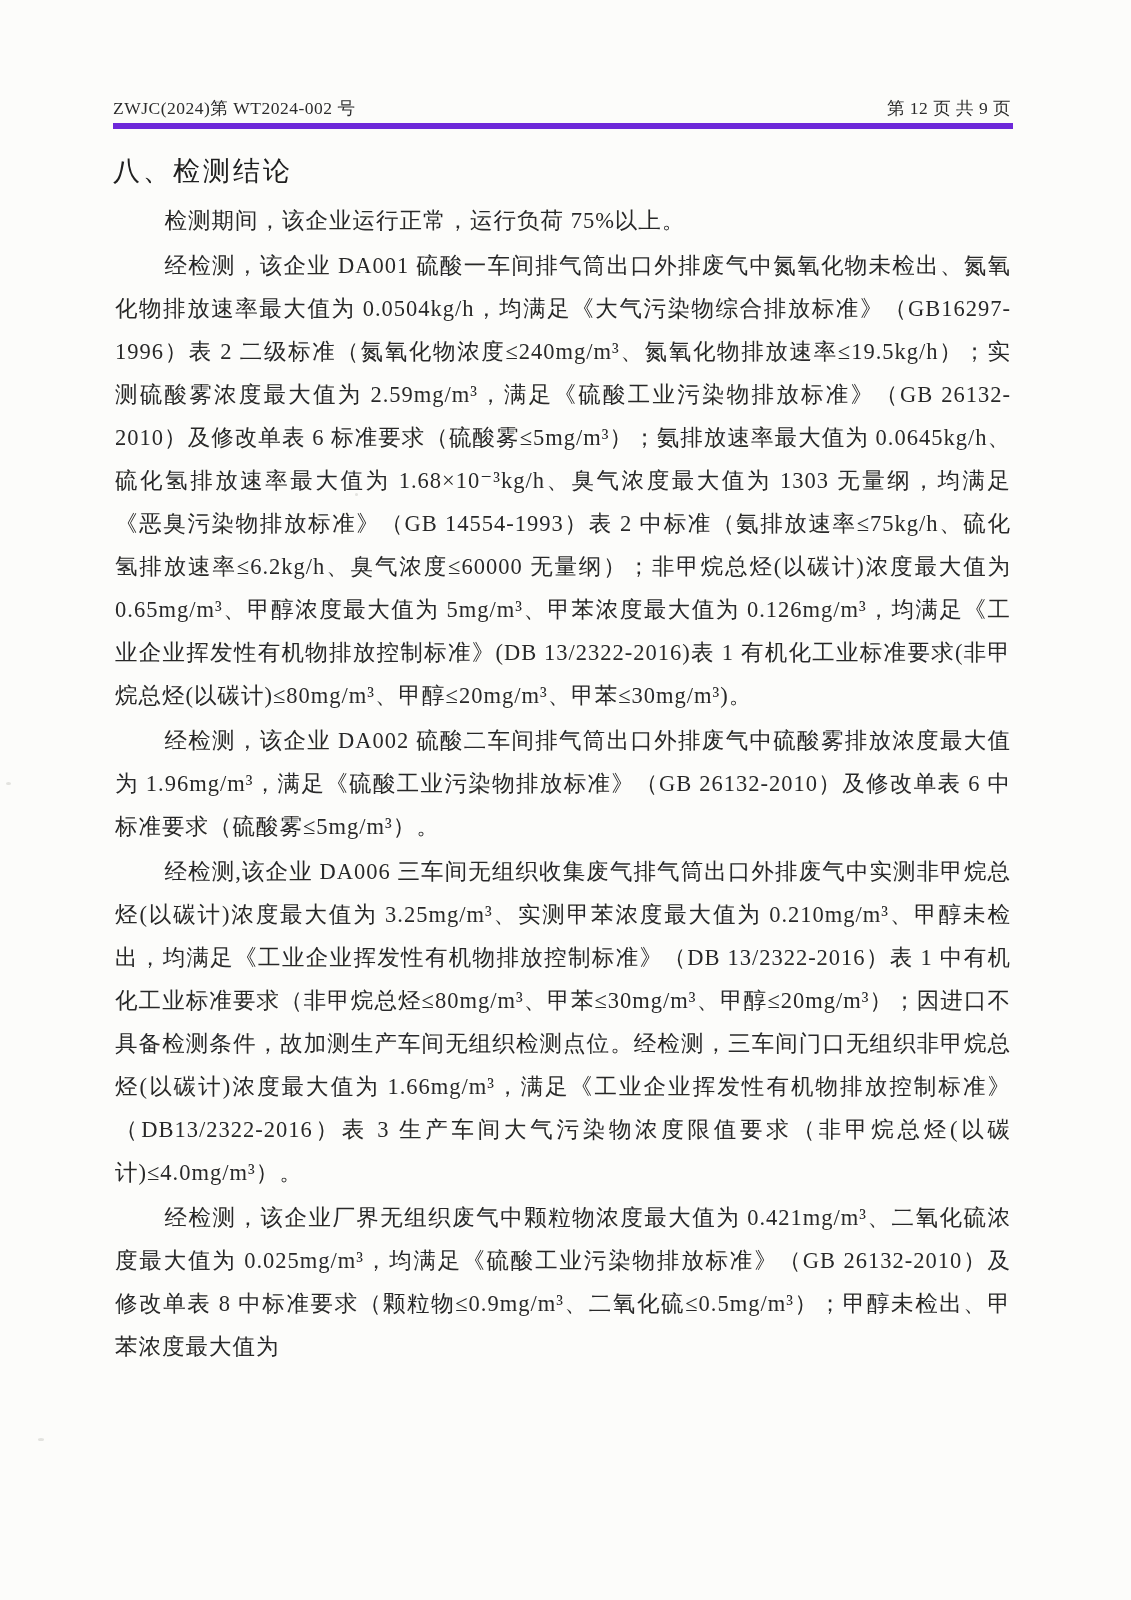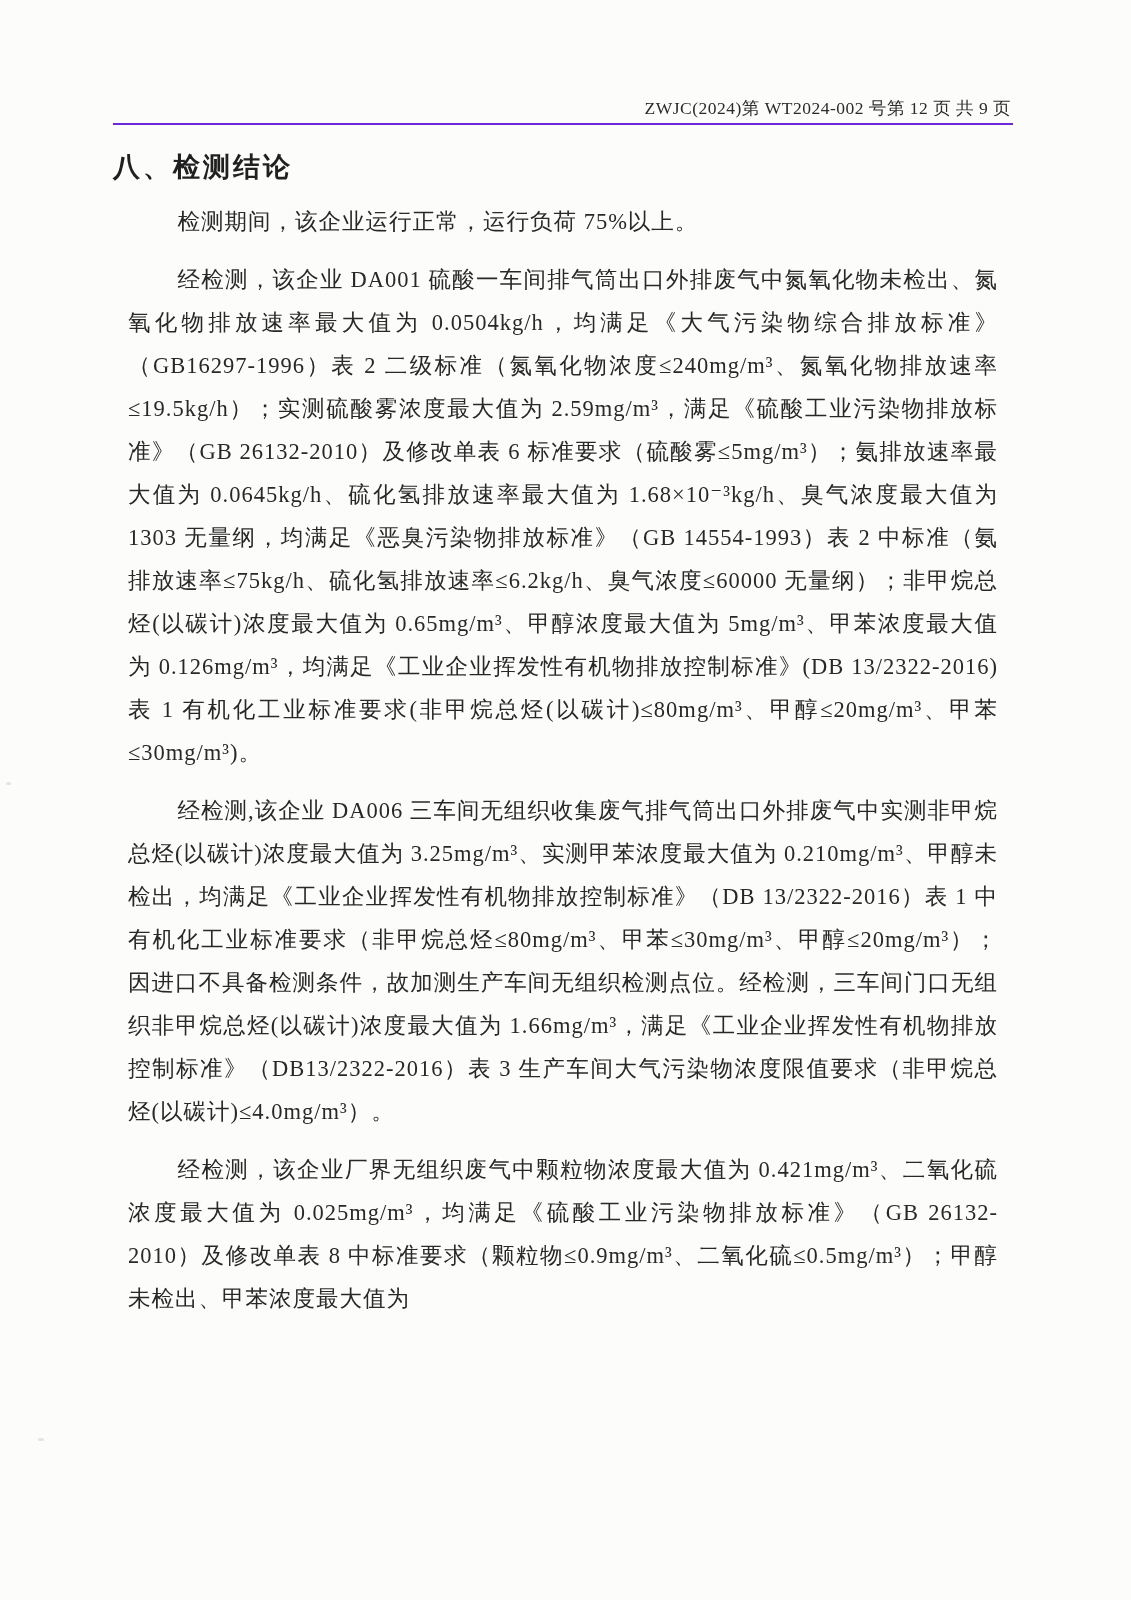--- a/index.html
+++ b/index.html
@@ -17,40 +17,40 @@
     color: #262626;
   }
   .content {
     position: absolute;
     left: 113px;
     top: 96px;
     width: 900px;
   }
   .doc-header {
     display: flex;
-    justify-content: flex-end;
+    justify-content: space-between;
     align-items: flex-end;
-    border-bottom: 2px solid #6d28d9;
+    border-bottom: 6px solid #6d28d9;
     padding-bottom: 3px;
     font-size: 17.5px;
     letter-spacing: 0.5px;
     color: #2b2b2b;
   }
   .doc-header .page-info {
     padding-right: 2px;
   }
   .section-title {
     margin: 24px 0 10px 0;
     font-size: 27px;
-    font-weight: bold;
+    font-weight: normal;
     letter-spacing: 3px;
     color: #202020;
   }
   .para {
-    margin: 15px;
+    margin: 2px;
     font-size: 22.5px;
     line-height: 43px;
     text-align: justify;
     text-indent: 2.2em;
     letter-spacing: 1px;
     color: #282828;
     word-break: break-word;
   }
   
   .speck {
@@ -75,17 +75,18 @@
 
     <div class="doc-header">
       <span class="doc-number">ZWJC(2024)第 WT2024-002 号</span>
       <span class="page-info">第 12 页 共 9 页</span>
     </div>
 
     <h1 class="section-title">八、检测结论</h1>
 
     <p class="para">检测期间，该企业运行正常，运行负荷 75%以上。</p>
     <p class="para">经检测，该企业 DA001 硫酸一车间排气筒出口外排废气中氮氧化物未检出、氮氧化物排放速率最大值为 0.0504kg/h，均满足《大气污染物综合排放标准》（GB16297-1996）表 2 二级标准（氮氧化物浓度≤240mg/m³、氮氧化物排放速率≤19.5kg/h）；实测硫酸雾浓度最大值为 2.59mg/m³，满足《硫酸工业污染物排放标准》（GB 26132-2010）及修改单表 6 标准要求（硫酸雾≤5mg/m³）；氨排放速率最大值为 0.0645kg/h、硫化氢排放速率最大值为 1.68×10⁻³kg/h、臭气浓度最大值为 1303 无量纲，均满足《恶臭污染物排放标准》（GB 14554-1993）表 2 中标准（氨排放速率≤75kg/h、硫化氢排放速率≤6.2kg/h、臭气浓度≤60000 无量纲）；非甲烷总烃(以碳计)浓度最大值为 0.65mg/m³、甲醇浓度最大值为 5mg/m³、甲苯浓度最大值为 0.126mg/m³，均满足《工业企业挥发性有机物排放控制标准》(DB 13/2322-2016)表 1 有机化工业标准要求(非甲烷总烃(以碳计)≤80mg/m³、甲醇≤20mg/m³、甲苯≤30mg/m³)。</p>
+    <p class="para">经检测，该企业 DA002 硫酸二车间排气筒出口外排废气中硫酸雾排放浓度最大值为 1.96mg/m³，满足《硫酸工业污染物排放标准》（GB 26132-2010）及修改单表 6 中标准要求（硫酸雾≤5mg/m³）。</p>
     <p class="para">经检测,该企业 DA006 三车间无组织收集废气排气筒出口外排废气中实测非甲烷总烃(以碳计)浓度最大值为 3.25mg/m³、实测甲苯浓度最大值为 0.210mg/m³、甲醇未检出，均满足《工业企业挥发性有机物排放控制标准》（DB 13/2322-2016）表 1 中有机化工业标准要求（非甲烷总烃≤80mg/m³、甲苯≤30mg/m³、甲醇≤20mg/m³）；因进口不具备检测条件，故加测生产车间无组织检测点位。经检测，三车间门口无组织非甲烷总烃(以碳计)浓度最大值为 1.66mg/m³，满足《工业企业挥发性有机物排放控制标准》（DB13/2322-2016）表 3 生产车间大气污染物浓度限值要求（非甲烷总烃(以碳计)≤4.0mg/m³）。</p>
     <p class="para">经检测，该企业厂界无组织废气中颗粒物浓度最大值为 0.421mg/m³、二氧化硫浓度最大值为 0.025mg/m³，均满足《硫酸工业污染物排放标准》（GB 26132-2010）及修改单表 8 中标准要求（颗粒物≤0.9mg/m³、二氧化硫≤0.5mg/m³）；甲醇未检出、甲苯浓度最大值为</p>
 
   </div>
 </div>
 
 </body></html>

